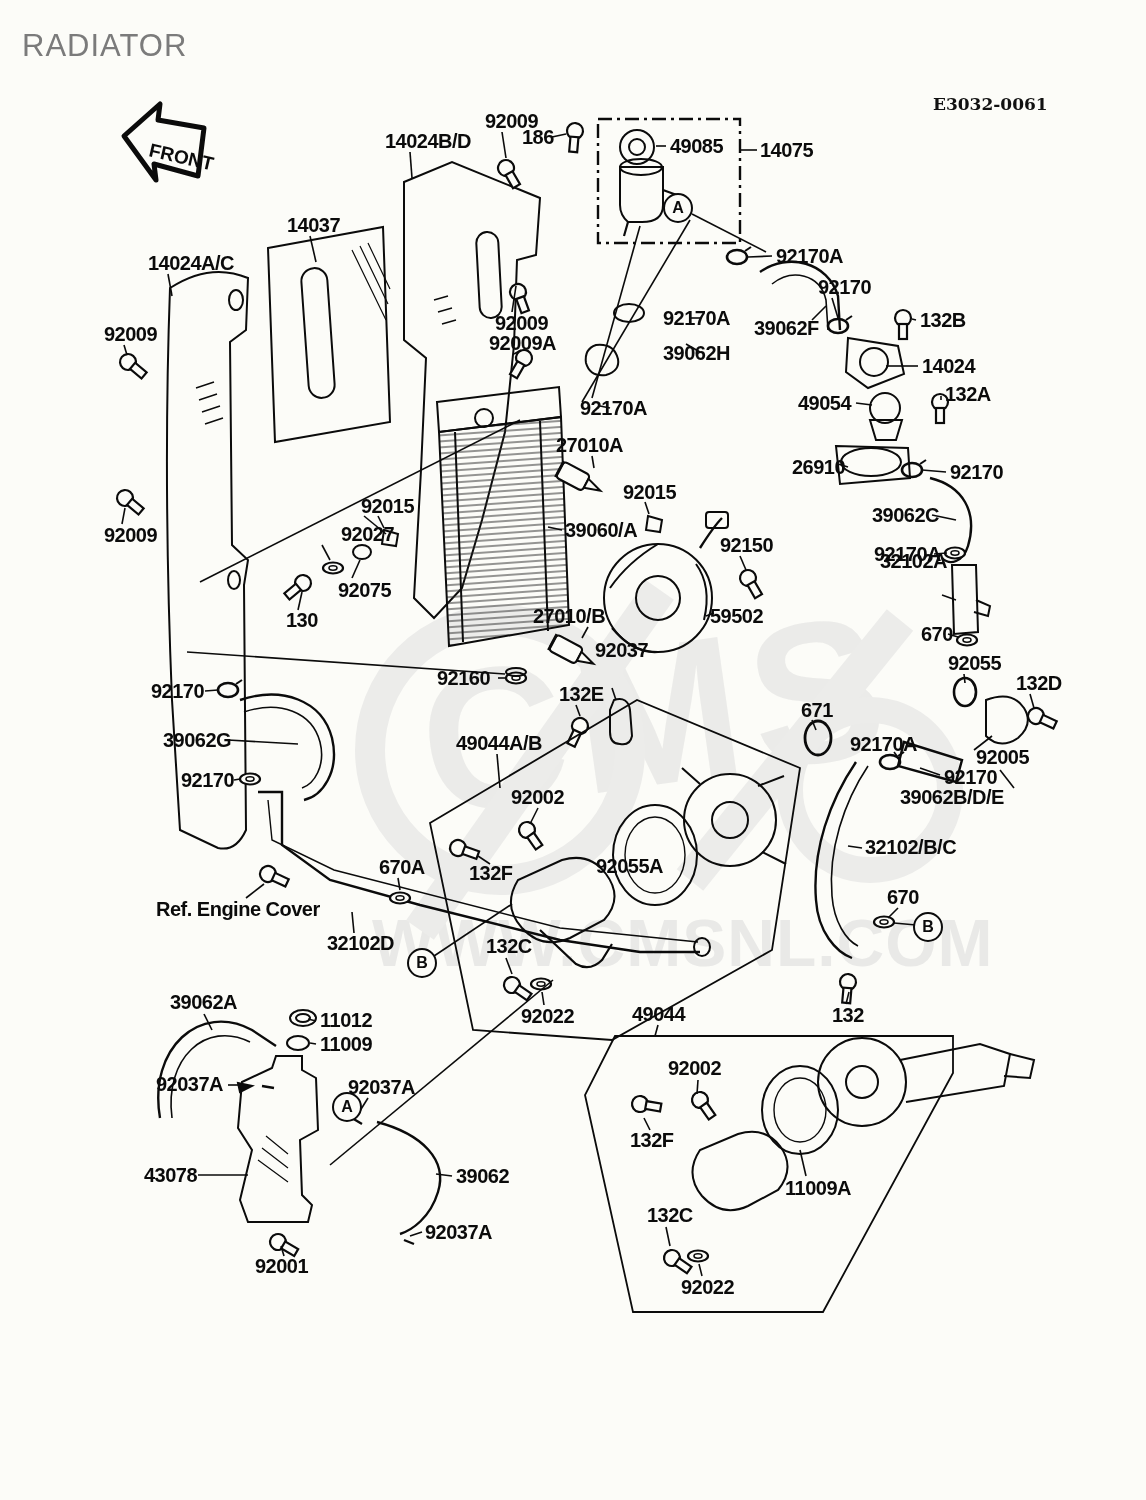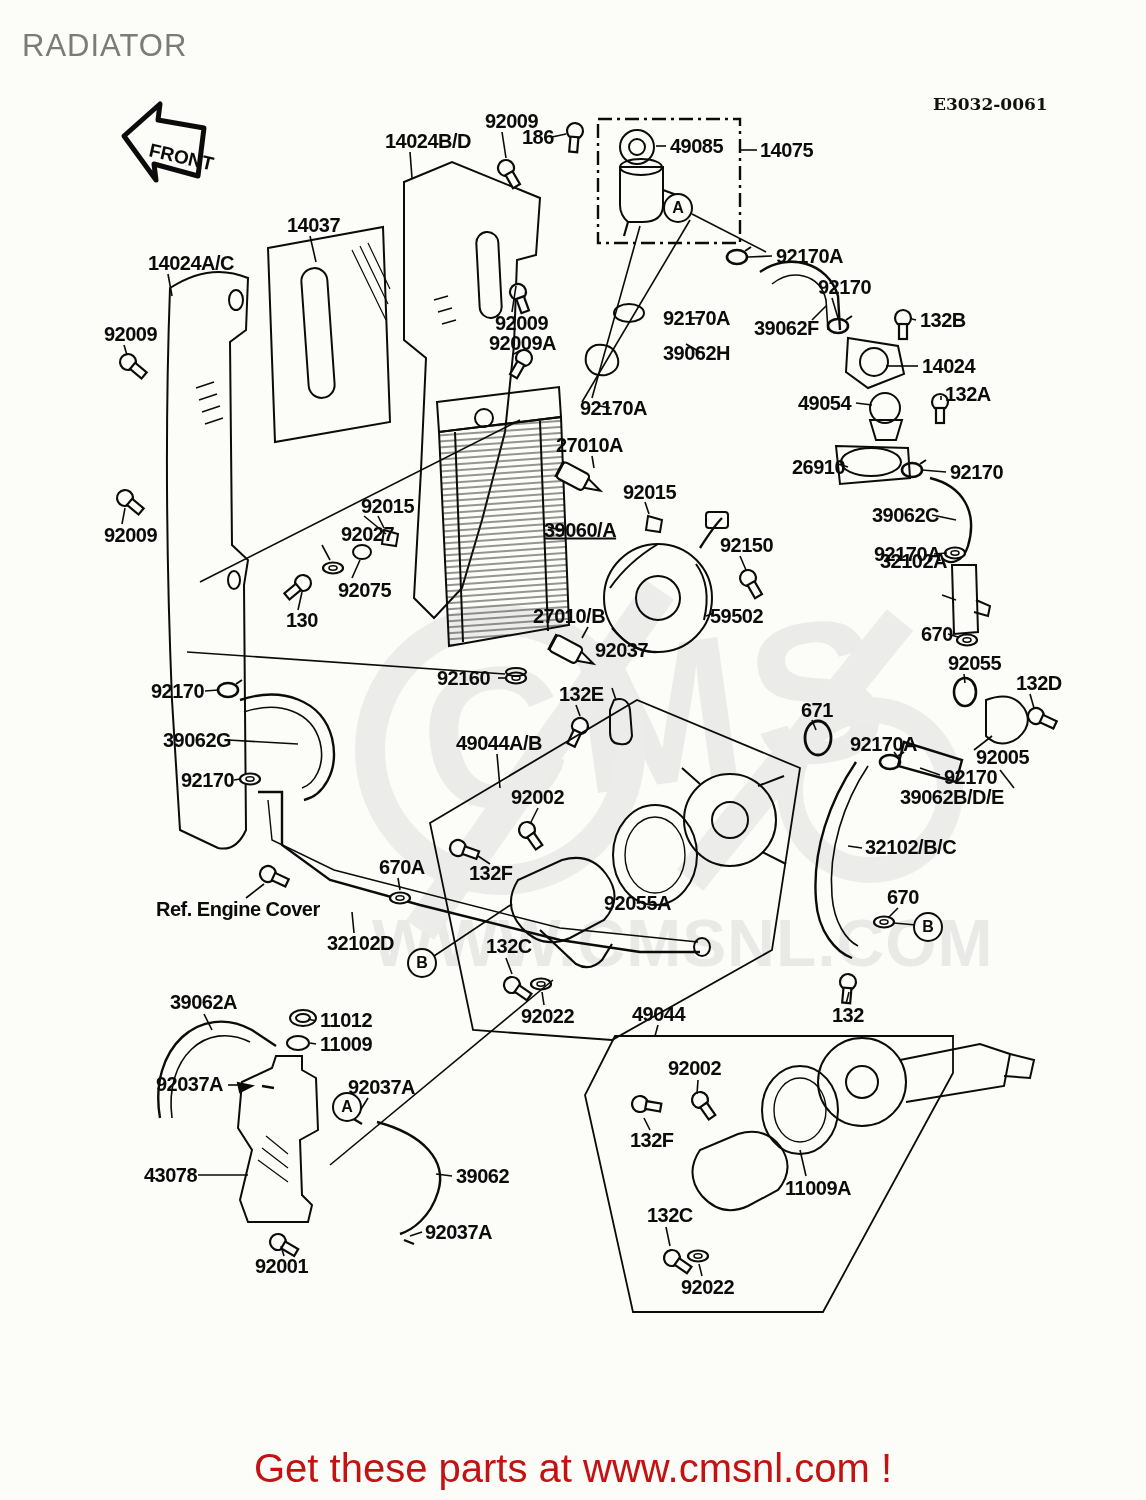--- a/index.html
+++ b/index.html
@@ -345,39 +345,39 @@
       <span class="plabel" style="left: 976px; top: 757px;">92005</span>
       <span class="plabel" style="left: 944px; top: 777px;">92170</span>
       <span class="plabel" style="left: 900px; top: 797px;">39062B/D/E</span>
       <span class="plabel" style="left: 801px; top: 710px;">671</span>
       <span class="plabel" style="left: 850px; top: 744px;">92170A</span>
       <span class="plabel" style="left: 663px; top: 318px;">92170A</span>
       <span class="plabel" style="left: 663px; top: 353px;">39062H</span>
       <span class="plabel" style="left: 580px; top: 408px;">92170A</span>
       <span class="plabel" style="left: 556px; top: 445px;">27010A</span>
       <span class="plabel" style="left: 623px; top: 492px;">92015</span>
-      <span class="plabel" style="left: 544px; top: 530px; text-decoration: underline;">39060/A</span>
+      <span class="plabel" style="left: 565px; top: 530px;">39060/A</span>
       <span class="plabel" style="left: 720px; top: 545px;">92150</span>
       <span class="plabel" style="left: 710px; top: 616px;">59502</span>
       <span class="plabel" style="left: 361px; top: 506px;">92015</span>
       <span class="plabel" style="left: 305px; top: 534px; margin-left: 36px;">92027</span>
       <span class="plabel" style="left: 338px; top: 590px;">92075</span>
       <span class="plabel" style="left: 286px; top: 620px;">130</span>
       <span class="plabel" style="left: 533px; top: 616px;">27010/B</span>
       <span class="plabel" style="left: 437px; top: 678px;">92160</span>
       <span class="plabel" style="left: 595px; top: 650px;">92037</span>
       <span class="plabel" style="left: 559px; top: 694px;">132E</span>
       <span class="plabel" style="left: 151px; top: 691px;">92170</span>
       <span class="plabel" style="left: 163px; top: 740px;">39062G</span>
       <span class="plabel" style="left: 181px; top: 780px;">92170</span>
       <span class="plabel" style="left: 456px; top: 743px;">49044A/B</span>
       <span class="plabel" style="left: 511px; top: 797px;">92002</span>
       <span class="plabel" style="left: 379px; top: 867px;">670A</span>
       <span class="plabel" style="left: 469px; top: 873px;">132F</span>
-      <span class="plabel" style="left: 596px; top: 903px; margin-left: 8px;">92055A</span>
+      <span class="plabel" style="left: 596px; top: 866px;">92055A</span>
       <span class="plabel" style="left: 156px; top: 909px;">Ref. Engine Cover</span>
       <span class="plabel" style="left: 327px; top: 943px;">32102D</span>
       <span class="plabel" style="left: 486px; top: 946px;">132C</span>
       <span class="plabel" style="left: 521px; top: 1016px;">92022</span>
       <span class="plabel" style="left: 865px; top: 847px;">32102/B/C</span>
       <span class="plabel" style="left: 887px; top: 897px;">670</span>
       <span class="plabel" style="left: 832px; top: 1015px;">132</span>
       <span class="plabel" style="left: 632px; top: 1014px;">49044</span>
       <span class="plabel" style="left: 668px; top: 1068px;">92002</span>
       <span class="plabel" style="left: 630px; top: 1140px;">132F</span>
@@ -392,14 +392,13 @@
       <span class="plabel" style="left: 144px; top: 1175px;">43078</span>
       <span class="plabel" style="left: 456px; top: 1176px;">39062</span>
       <span class="plabel" style="left: 425px; top: 1232px;">92037A</span>
       <span class="plabel" style="left: 255px; top: 1266px;">92001</span>
       <div class="callout" style="left: 678px; top: 208px;">A</div>
       <div class="callout" style="left: 347px; top: 1107px;">A</div>
       <div class="callout" style="left: 422px; top: 963px;">B</div>
       <div class="callout" style="left: 928px; top: 927px;">B</div>
     </div>
 
-  <div id="footer-text">Get these parts at www.cmsnl.com !</div>
 </div>
 
 </body></html>

